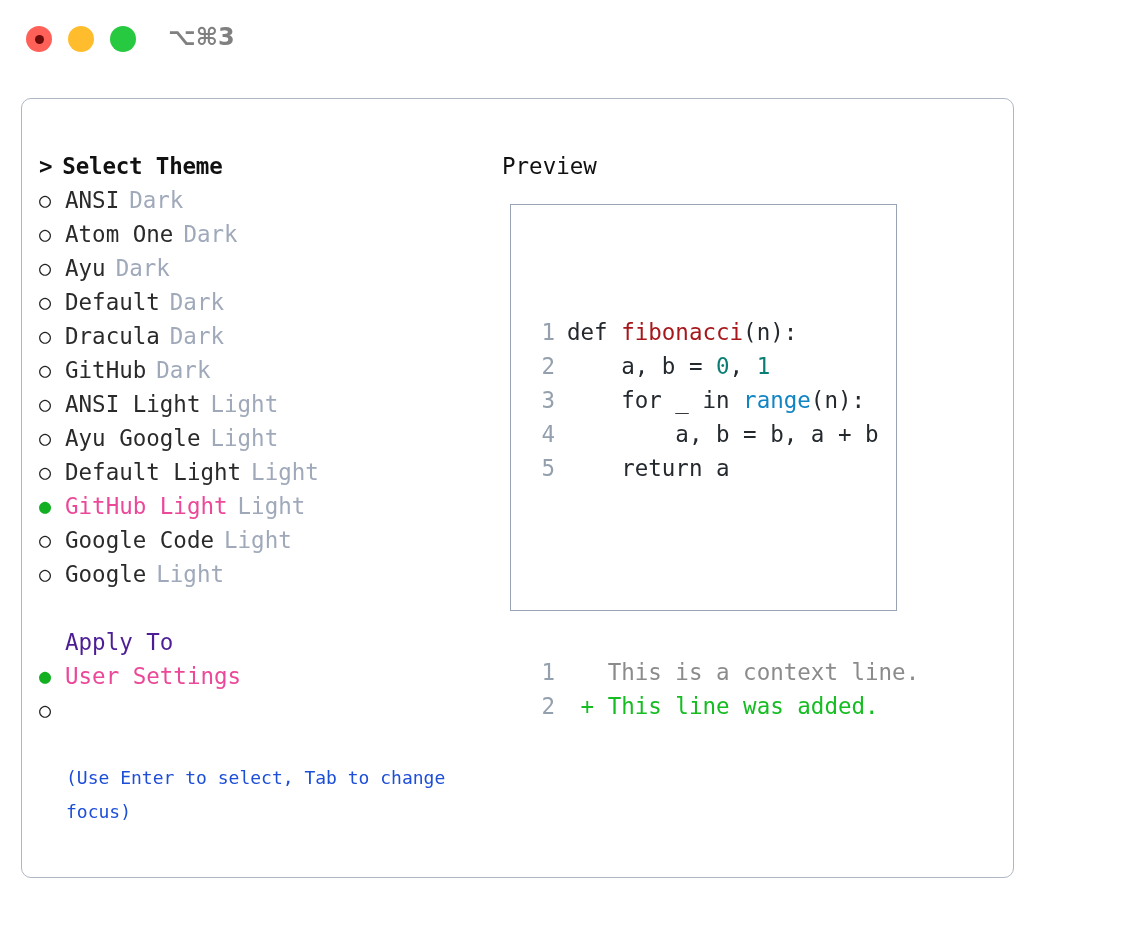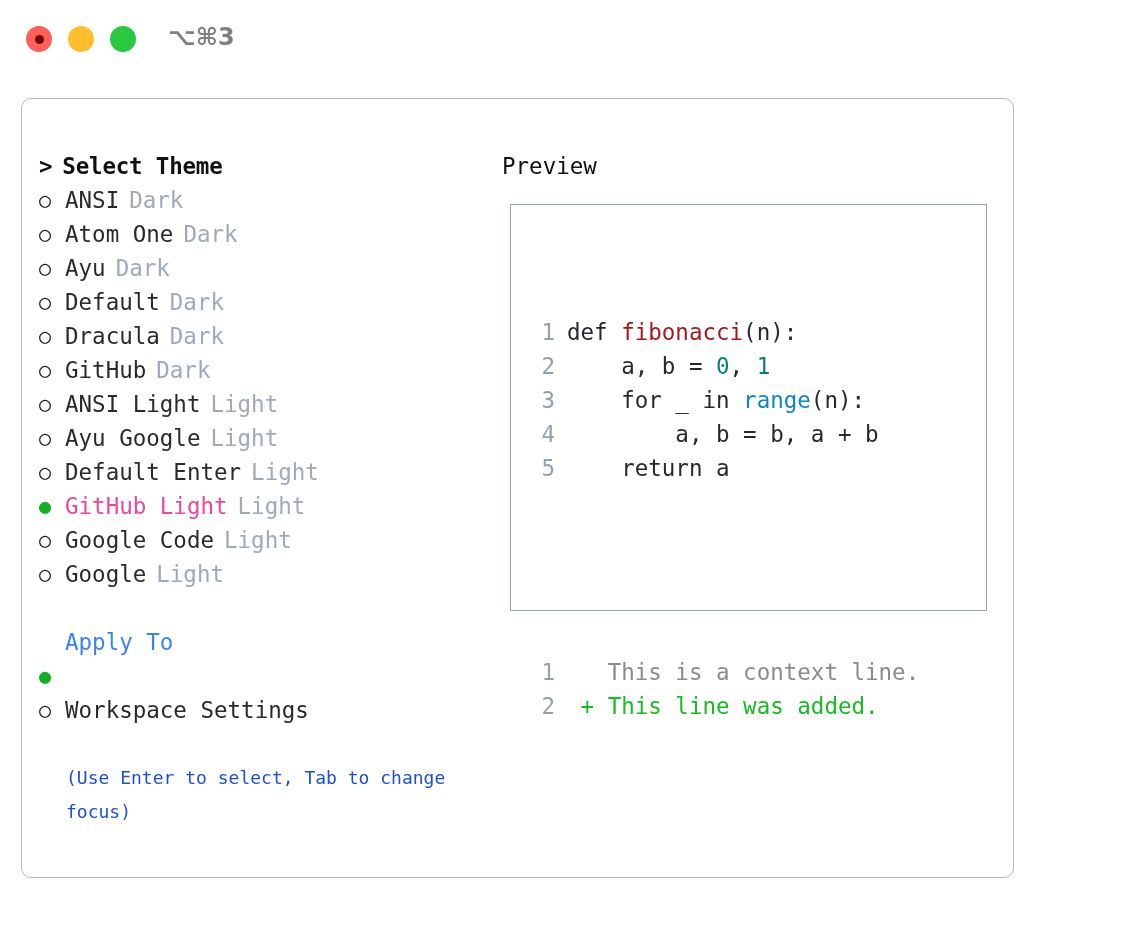--- a/index.html
+++ b/index.html
@@ -118,21 +118,21 @@
   }
   .marker-off { color: #222222; }
   .marker-on  { color: #12b021; }
 
   .item-label { color: #2a2a2a; text-align: right; }
   .item-label.selected { color: #ec4899; }
   .item-tag { color: #9fa9ba; margin-left: 10px; }
 
   .section-head {
     font-size: 22.5px;
-    color: #3b82f6;
+    color: #4c1d95;
     padding-left: 26px;
   }
 
   .spacer-32 { height: 34px; }
 
   .hint {
     font-size: 18px;
     line-height: 34px;
     color: #1d4ed8;
     width: 420px;
@@ -151,21 +151,21 @@
   .preview-title {
     font-size: 22.5px;
     color: #111111;
     line-height: 34px;
     margin-bottom: 1px;
   }
   .preview-box {
     position: absolute;
     left: 488px;
     top: 105px;
-    width: 477px;
+    width: 387px;
     height: 407px;
     border: 1.5px solid #98a3b3;
     box-sizing: border-box;
     background: #ffffff;
   }
   .code {
     position: absolute;
     left: 18px;
     top: 42px;
     font-size: 22.5px;
@@ -248,21 +248,21 @@
             <span class="item-label">ANSI Light</span>
             <span class="item-tag">Light</span>
           </div>
           <div class="row">
             <span class="marker marker-off">○</span>
             <span class="item-label">Ayu Google</span>
             <span class="item-tag">Light</span>
           </div>
           <div class="row">
             <span class="marker marker-off">○</span>
-            <span class="item-label">Default Enter</span>
+            <span class="item-label">Default Light</span>
             <span class="item-tag">Light</span>
           </div>
           <div class="row">
             <span class="marker marker-on">●</span>
             <span class="item-label selected">GitHub Light</span>
             <span class="item-tag">Light</span>
           </div>
           <div class="row">
             <span class="marker marker-off">○</span>
             <span class="item-label">Google Code</span>
@@ -275,24 +275,24 @@
           </div>
         </div>
 
       <div class="spacer-32"></div>
 
       <div class="row section-head">Apply To</div>
 
       <div id="apply-items">
           <div class="row">
             <span class="marker marker-on">●</span>
-          </div>
-          <div class="row">
-            <span class="marker marker-off">○</span>
-            <span class="item-label">Workspace Settings</span>
+            <span class="item-label selected">User Settings</span>
+          </div>
+          <div class="row">
+            <span class="marker marker-off">○</span>
           </div>
         </div>
 
       <div class="hint">(Use Enter to select, Tab to change focus)</div>
     </div>
 
     <div class="right-col">
       <div class="preview-title">Preview</div>
     </div>
 

